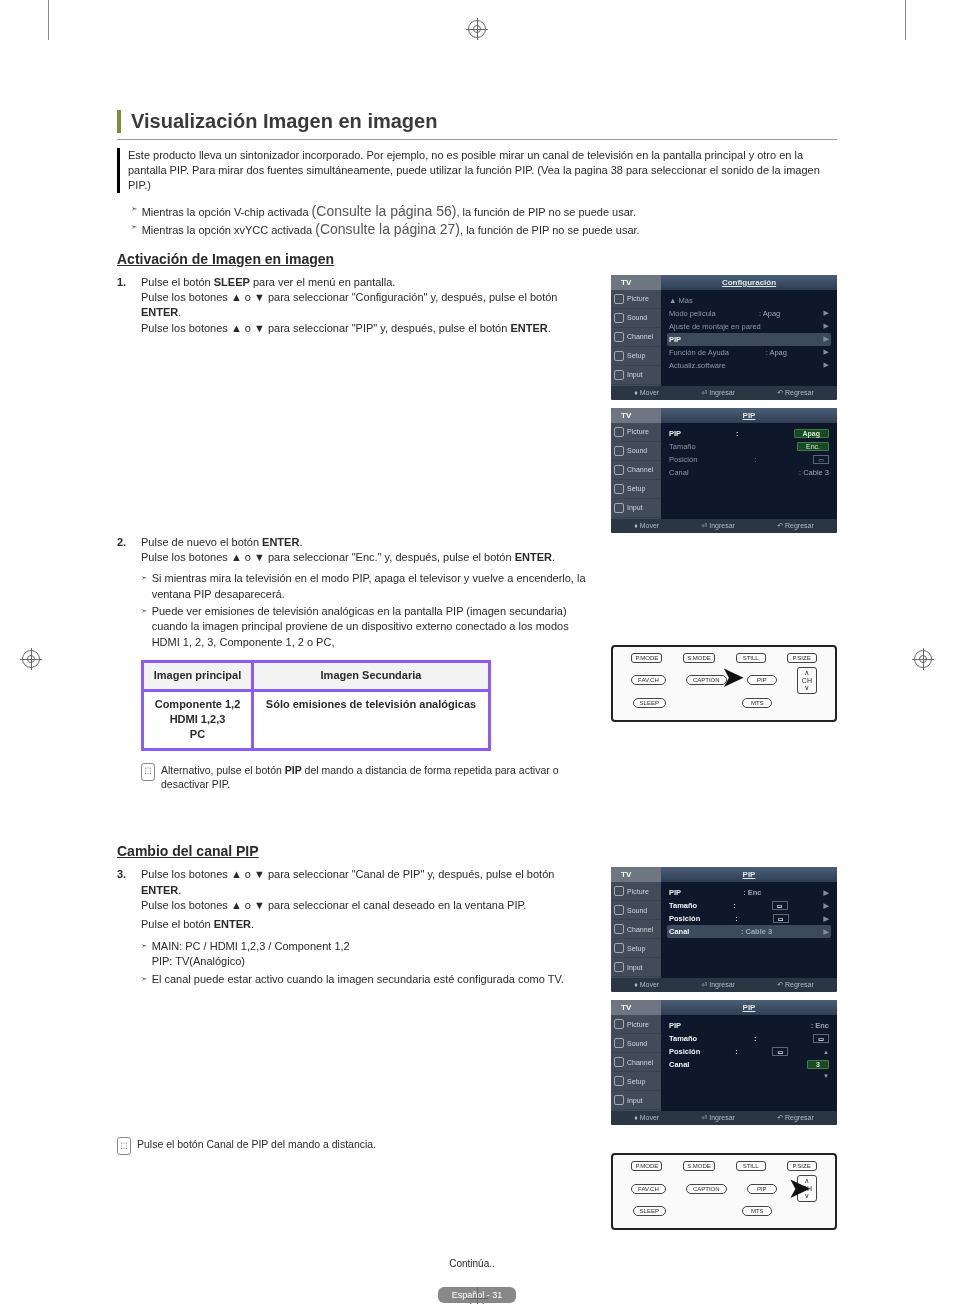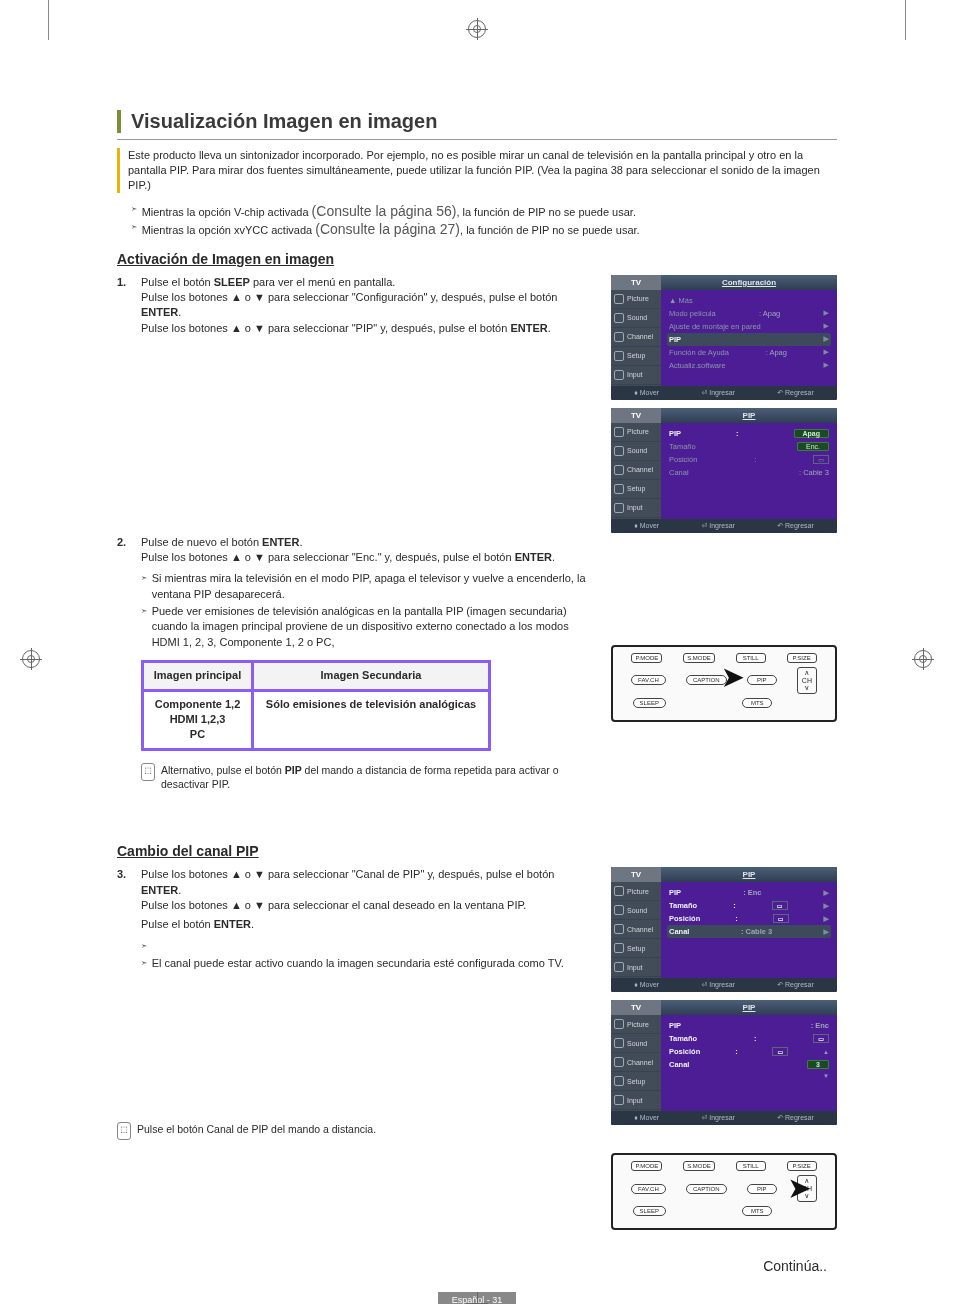--- a/index.html
+++ b/index.html
@@ -34,21 +34,21 @@
     padding-left: 10px;
     margin-bottom: 6px;
   }
   .title-band h1 {
     font-size: 20px;
     font-weight: bold;
     color: #3a3a3a;
   }
   .title-line { height:1px; background:#999; margin: 2px 0 8px; }
   .intro-block {
-    border-left: 3px solid #eab308;
+    border-left: 3px solid #000000;
     padding-left: 8px;
     font-size: 11px;
     line-height: 1.35;
     margin-bottom: 10px;
   }
   .arrow-list { margin: 6px 0 14px 14px; }
   .arrow-list .row { display:flex; gap:4px; margin-bottom:2px; }
   .arrow-sym { font-family: monospace; color:#555; }
   .note-small { font-size:14px; color:#555;}
   .section-head {
@@ -107,21 +107,20 @@
     display:flex;
     background:#30455e;
   }
   .osd-tv {
     background:#6e7681;
     color:#fff;
     font-weight:bold;
     font-size:8px;
     padding:3px 10px;
     width:50px;
-    text-align:center;
   }
   .osd-title {
     flex:1;
     text-align:center;
     padding:3px;
     color:#e0e6ee;
     font-weight:bold;
     text-decoration:underline;
     background: linear-gradient(#4b5f78,#2f3e52);
   }
@@ -139,21 +138,21 @@
     padding:4px 3px;
     border-bottom:1px solid #394350;
     color:#d0d6dd;
     font-size:7px;
   }
   .osd-side-item .ico {
     width:10px;height:10px;border:1px solid #9faab6;border-radius:2px;flex-shrink:0;
   }
   .osd-main {
     flex:1;
-    background:#4c1d95;
+    background:#0f172a;
     padding:4px 6px;
   }
   .osd-row {
     display:flex;
     justify-content:space-between;
     align-items:center;
     padding:2px 2px;
     font-size:7.5px;
     color:#8a98a8;
   }
@@ -224,32 +223,32 @@
     border:1px solid #444;
     border-radius:3px;
     width:20px;
     display:flex;
     flex-direction:column;
     align-items:center;
     font-size:7px;
     padding:1px 0;
   }
 
-  .continua { text-align:right; font-size:14px; margin-top:20px; padding-right:10px;}
+  .continua { text-align:center; font-size:10px; margin-top:20px; padding-right:10px;}
   .page-foot {
     text-align:center;
     margin-top:18px;
   }
   .foot-pill {
     display:inline-block;
     background:#888;
     color:#fff;
     font-size:9px;
     padding:3px 14px;
-    border-radius:0;
+    border-radius:6px;
   }
   .bot-reg { text-align:center; margin-top:-14px;}
 </style>
 </head>
 <body>
 
 <div class="crop-mark cm-tl-v"></div>
 <div class="crop-mark cm-tr-v"></div>
 <div class="cm-top-center">
     <div class="reg-mark">
@@ -509,20 +508,22 @@
         <li>
           <div class="step-num">3.</div>
           <div class="step-body">
             <span>Pulse los botones ▲ o ▼ para seleccionar "Canal de PIP" y, después, pulse el botón </span><b>ENTER</b><span>.</span><br>
             <span>Pulse los botones ▲ o ▼ para seleccionar el canal deseado en la ventana PIP.</span><br>
             <div style="height:4px"></div>
             <span>Pulse el botón </span><b>ENTER</b><span>.</span>
             <div class="sub-arrows">
               <div class="row">
                   <span class="arrow-sym">➣</span>
+                  <span style="white-space:pre-line">MAIN: PC / HDMI 1,2,3 / Component 1,2
+PIP: TV(Analógico)</span>
                 </div>
               <div class="row">
                   <span class="arrow-sym">➣</span>
                   <span>El canal puede estar activo cuando la imagen secundaria esté configurada como TV.</span>
                 </div>
             </div>
           </div>
         </li>
       </ol>
       <div style="height:120px"></div>

